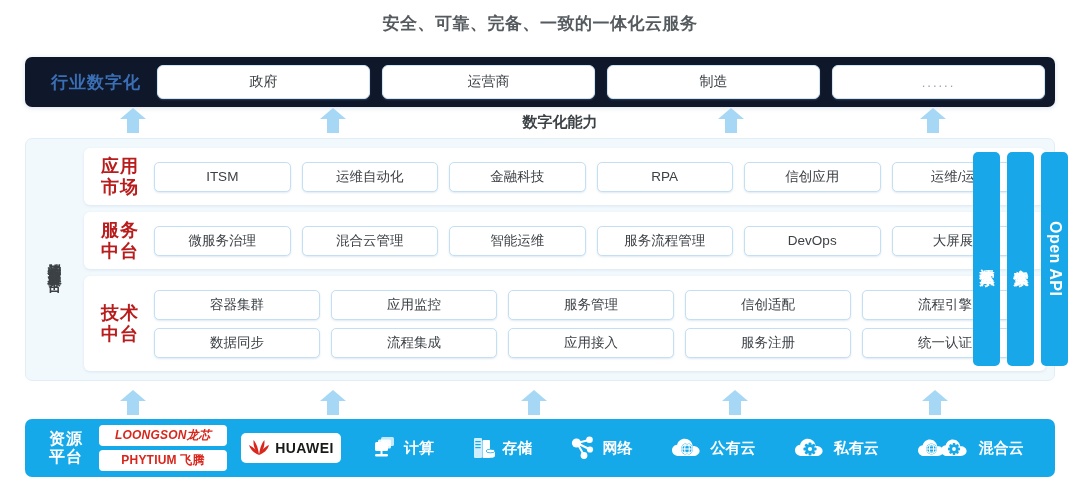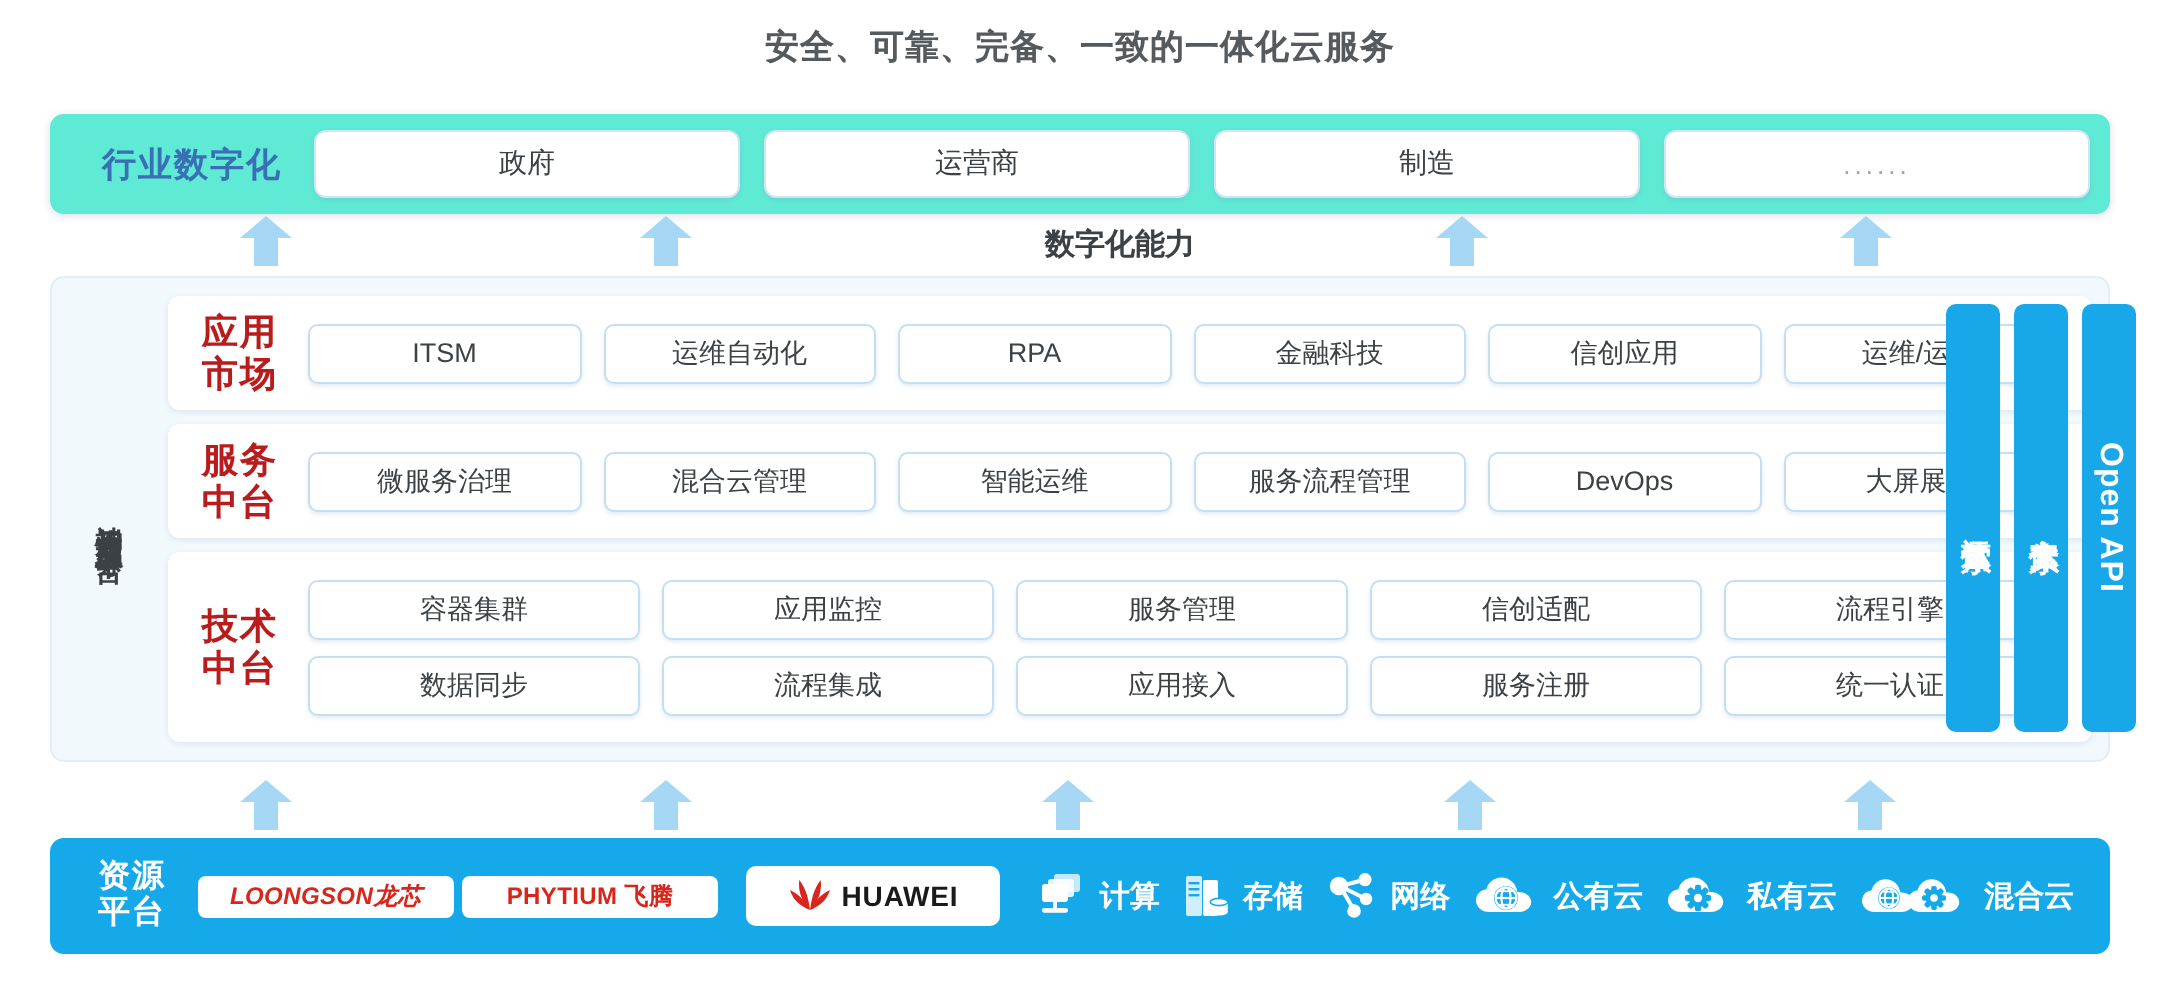--- a/index.html
+++ b/index.html
@@ -15,21 +15,21 @@
   .page-title{
     position:absolute;left:0;top:12px;width:1080px;
     text-align:center;
     font-size:17px;font-weight:bold;color:#555a5e;
     letter-spacing:.5px;
   }
 
   
   .industry-band{
     position:absolute;left:25px;top:57px;width:1030px;height:50px;
-    background:#5eead4;border-radius:7px;
+    background:#0f172a;border-radius:7px;
     box-shadow:0 1px 5px rgba(80,120,160,.22);
     display:flex;align-items:center;
     box-sizing:border-box;padding:0 10px;
   }
   .industry-label{
     font-size:17px;font-weight:bold;color:#3b6fb5;
     letter-spacing:1px;white-space:nowrap;
     width:122px;text-align:center;flex:none;
   }
   .industry-items{flex:1;display:flex;gap:12px;}
@@ -115,29 +115,29 @@
   
   .resource-bar{
     position:absolute;left:25px;top:419px;width:1030px;height:58px;
     background:#16a9ea;border-radius:7px;
     display:flex;align-items:center;box-sizing:border-box;padding:0 12px;
   }
   .res-label{
     width:58px;flex:none;text-align:center;
     font-size:16px;font-weight:bold;color:#fff;line-height:1.15;letter-spacing:1px;
   }
-  .logo-stack{display:flex;flex-direction:row;gap:4px;margin-left:4px;}
+  .logo-stack{display:flex;flex-direction:column;gap:4px;margin-left:4px;}
   .logo-box{
     width:128px;height:21px;background:#fff;border-radius:4px;
     display:flex;align-items:center;justify-content:center;
     font-size:12px;font-weight:bold;color:#d9261c;letter-spacing:.2px;
   }
   .logo-box.italic{font-style:italic;}
   .logo-huawei{
-    width:127px;height:30px;background:#fff;border-radius:5px;margin-left:14px;
+    width:100px;height:30px;background:#fff;border-radius:5px;margin-left:14px;
     display:flex;align-items:center;justify-content:center;gap:5px;
     font-size:14px;font-weight:bold;color:#1a1a1a;letter-spacing:.4px;
   }
   .res-icons{flex:1;display:flex;align-items:center;justify-content:space-around;margin-left:12px;}
   .res-item{display:flex;align-items:center;gap:6px;color:#fff;font-size:15px;font-weight:bold;}
   .res-item .glyph{display:flex;align-items:center;}
 </style>
 </head>
 <body>
 
@@ -177,22 +177,22 @@
 
     <div class="plat-row r1">
       <div class="row-label">
         <div>应用</div>
         <div>市场</div>
       </div>
       <div class="row-items">
         <div class="item-line">
           <div class="item">ITSM</div>
           <div class="item">运维自动化</div>
+          <div class="item">金融科技</div>
           <div class="item">RPA</div>
-          <div class="item">金融科技</div>
           <div class="item">信创应用</div>
           <div class="item">运维/运营</div>
         </div>
       </div>
     </div>
 
     <div class="plat-row r2">
       <div class="row-label">
         <div>服务</div>
         <div>中台</div>

